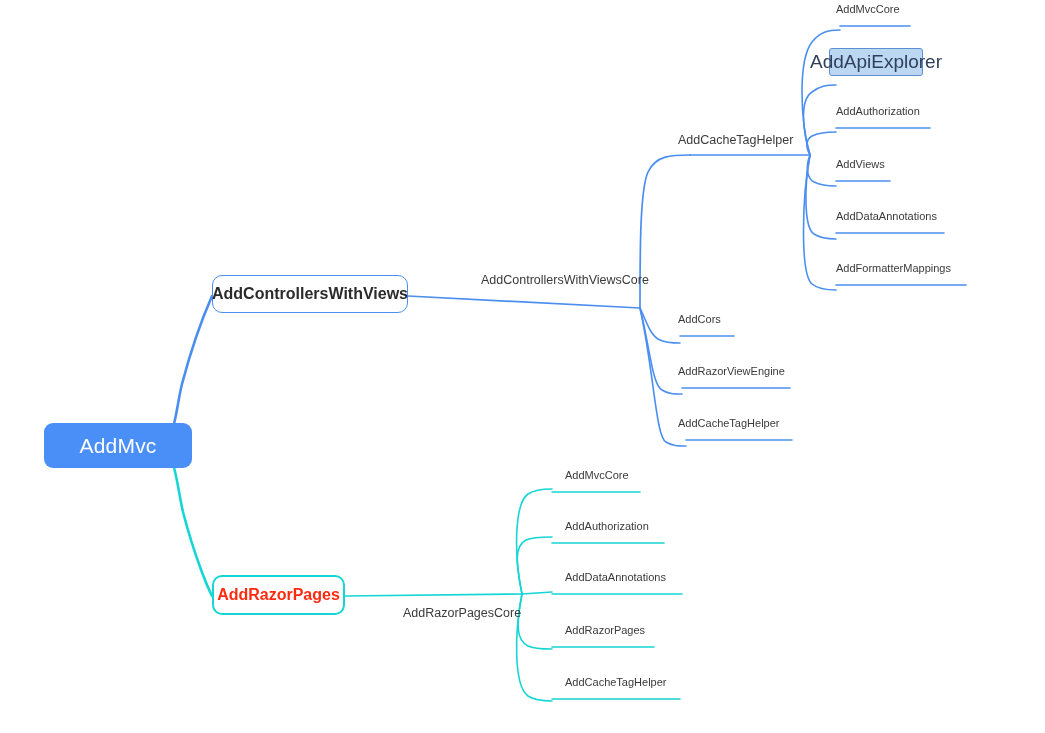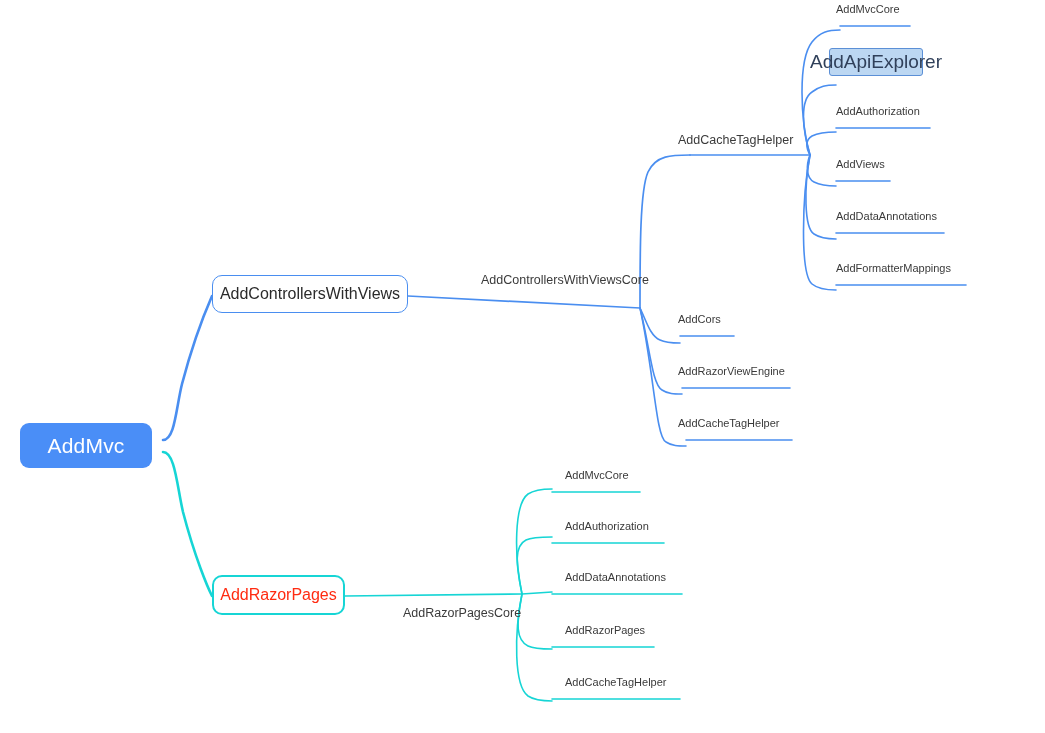--- a/index.html
+++ b/index.html
@@ -45,20 +45,21 @@
     letter-spacing: 0.2px;
   }
   
   .node-boxed {
     display: flex;
     align-items: center;
     justify-content: center;
     border-radius: 10px;
     background: #ffffff;
     font-size: 16px;
+    font-weight: bold;
   }
   .node-boxed.blue-box {
     border: 1.6px solid #4a8ef0;
     color: #2b2b2b;
   }
   .node-boxed.cyan-box {
     border: 2px solid #16d5d5;
     color: #ff2b11;
   }
   
@@ -128,21 +129,21 @@
     <path id="u-blue-l2" fill="none" stroke="#4a8ef0" stroke-width="1.6" stroke-linecap="round" d="M682,388 L790,388"></path>
     <path id="u-blue-l3" fill="none" stroke="#4a8ef0" stroke-width="1.6" stroke-linecap="round" d="M686,440 L792,440"></path>
 
     <path id="u-cyan-1" fill="none" stroke="#16d5d5" stroke-width="1.6" stroke-linecap="round" d="M552,492 L640,492"></path>
     <path id="u-cyan-2" fill="none" stroke="#16d5d5" stroke-width="1.6" stroke-linecap="round" d="M552,543 L664,543"></path>
     <path id="u-cyan-3" fill="none" stroke="#16d5d5" stroke-width="1.6" stroke-linecap="round" d="M552,594 L682,594"></path>
     <path id="u-cyan-4" fill="none" stroke="#16d5d5" stroke-width="1.6" stroke-linecap="round" d="M552,647 L654,647"></path>
     <path id="u-cyan-5" fill="none" stroke="#16d5d5" stroke-width="1.6" stroke-linecap="round" d="M552,699 L680,699"></path>
   </svg>
 
-  <div class="node node-root" id="n-root" style="left: 20px; top: 423px; width: 132px; height: 45px; background: rgb(74, 142, 247); color: rgb(255, 255, 255);">
+  <div class="node node-root" id="n-root" style="left: 44px; top: 423px; width: 148px; height: 45px; background: rgb(74, 142, 247); color: rgb(255, 255, 255);">
     <span>AddMvc</span>
   </div>
 
   <div class="node node-boxed blue-box" id="n-cwv" style="left: 212px; top: 275px; width: 196px; height: 38px;">
     <span>AddControllersWithViews</span>
   </div>
   <div class="edge-label" id="l-cwv-core" style="left: 481px; top: 274px;">AddControllersWithViewsCore</div>
 
   <div class="edge-label" id="l-ccore" style="left: 678px; top: 134px;">AddCacheTagHelper</div>
 

